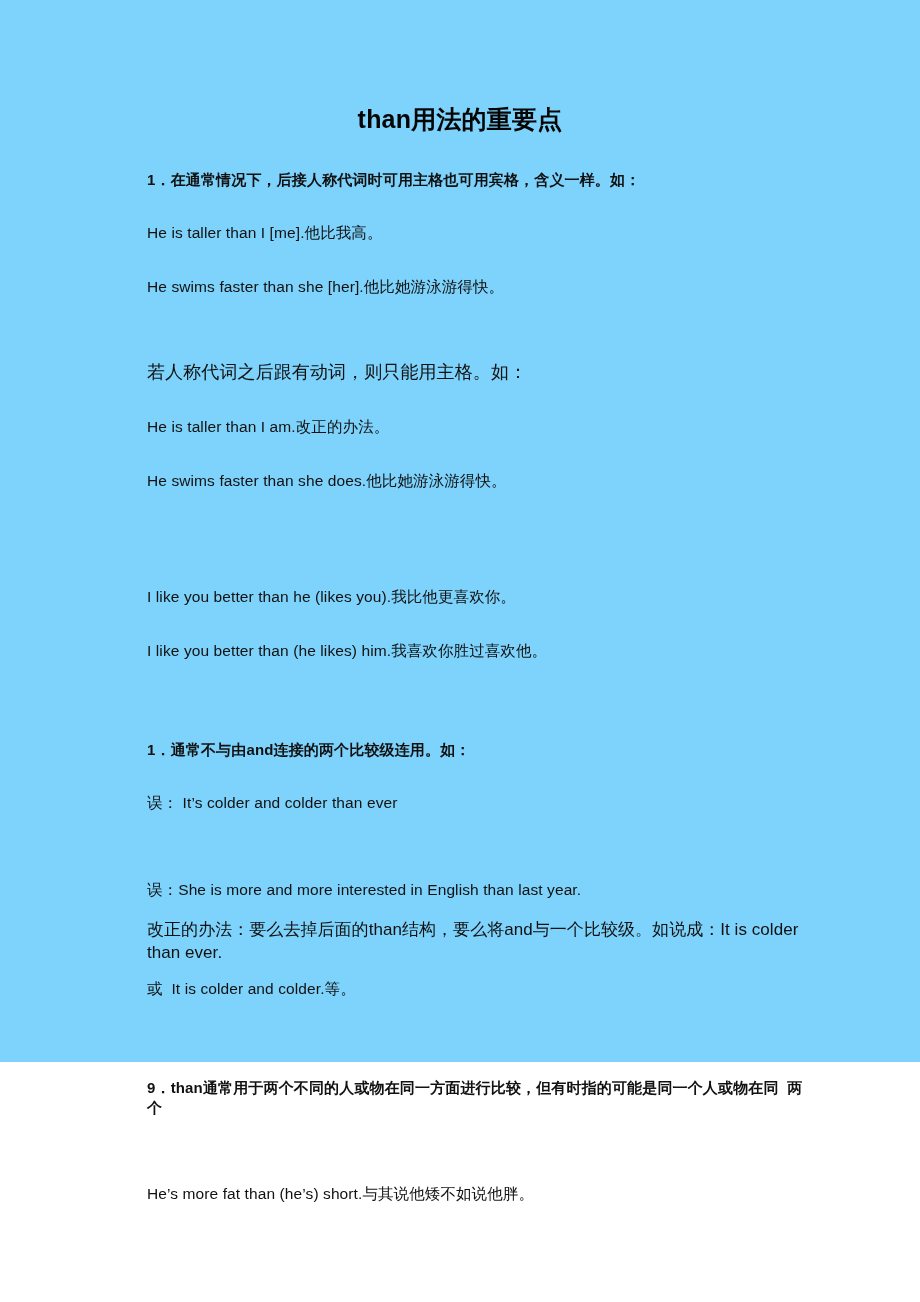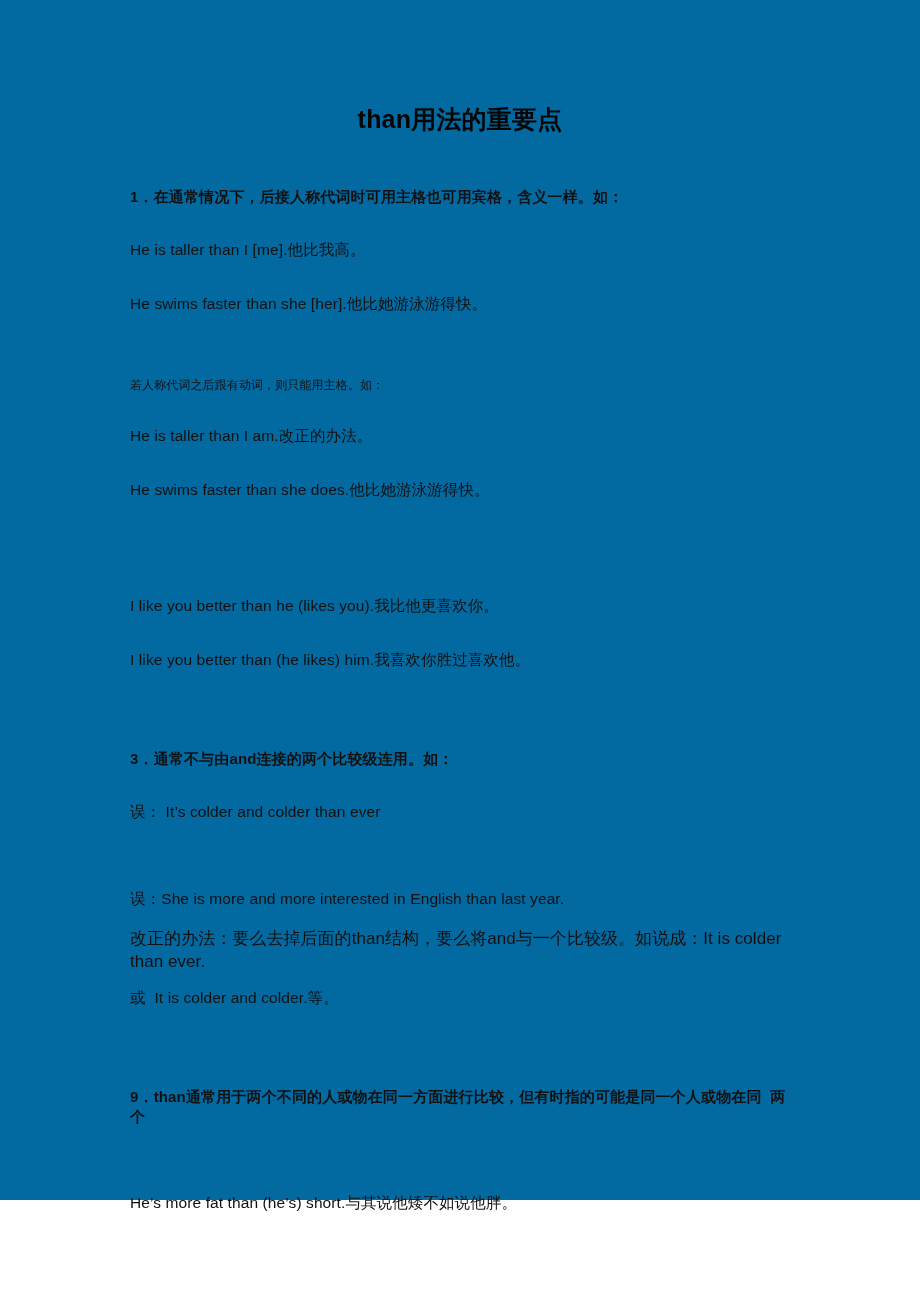--- a/index.html
+++ b/index.html
@@ -13,65 +13,64 @@
     height: 1302px;
     font-family: "Liberation Sans", "DejaVu Sans", sans-serif;
     color: #0a0a0a;
     -webkit-font-smoothing: antialiased;
     overflow: hidden;
   }
 
   .page {
     position: relative;
     width: 920px;
-    height: 1200px;
+    height: 1062px;
     box-sizing: border-box;
     padding: 0;
-    background: #0369a1;
+    background: #7dd3fc;
   }
 
   .doc-title {
     position: absolute;
     left: 0;
     top: 104px;
     width: 920px;
     text-align: center;
     font-size: 25px;
     font-weight: bold;
     letter-spacing: 0.2px;
     color: #050505;
     line-height: 1.2;
   }
 
   .body-block {
     position: absolute;
-    left: 130px;
+    left: 147px;
     top: 170px;
     width: 665px;
-    margin-top: 17px;
   }
 
   .line {
     font-size: 15.5px;
     line-height: 1.35;
     color: #111111;
     white-space: pre-wrap;
     letter-spacing: 0.1px;
   }
 
   
   .line.heading {
     font-weight: bold;
     font-size: 15px;
     letter-spacing: 0.15px;
   }
 
   
   .line.note {
-    font-size: 12px;
+    font-size: 18px;
     letter-spacing: 0.1px;
   }
 
   
   .line.wide {
     font-size: 17px;
     letter-spacing: 0.05px;
   }
 
   
@@ -118,21 +117,21 @@
     <div class="gap-md"></div>
 
     <div class="line">I like you better than he (likes you).我比他更喜欢你。</div>
 
     <div class="gap-md"></div>
 
     <div class="line">I like you better than (he likes) him.我喜欢你胜过喜欢他。</div>
 
     <div class="gap-xl"></div>
 
-    <div class="line heading">3．通常不与由and连接的两个比较级连用。如：</div>
+    <div class="line heading">1．通常不与由and连接的两个比较级连用。如：</div>
 
     <div class="gap-md"></div>
 
     <div class="line">误： It’s colder and colder than ever</div>
 
     <div class="gap-md"></div>
 
 
     <div class="gap-md"></div>
 

